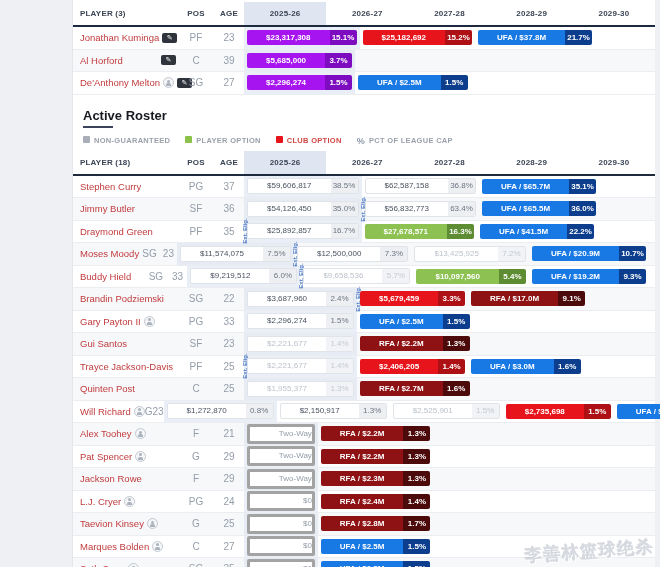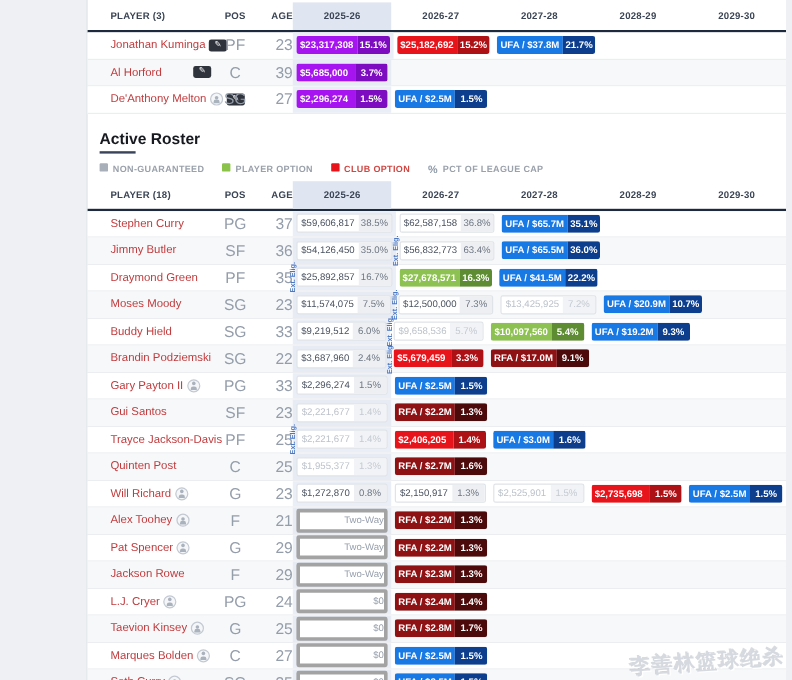--- a/index.html
+++ b/index.html
@@ -8,42 +8,42 @@
     background:#ffffff;font-family:"Liberation Sans",sans-serif;
     -webkit-font-smoothing:antialiased;
   }
   .left-strip{position:absolute;left:0;top:0;width:72px;height:567px;background:#eef0f3;border-right:1px solid #e3e6ea}
   .right-strip{position:absolute;right:0;top:0;width:5px;height:567px;background:#eef0f3}
   .content{position:absolute;left:73px;top:2px;width:582px}
 
   
   .thead{display:flex;align-items:center;height:23px;border-bottom:2px solid #1d2a3e}
   .hc{font-size:8px;font-weight:700;color:#3a4454;letter-spacing:.2px;cursor:pointer}
-  .c-name{width:105px;box-sizing:border-box;padding-left:19px;display:flex;align-items:center;gap:3px}
+  .c-name{width:105px;box-sizing:border-box;padding-left:7px;display:flex;align-items:center;gap:3px}
   .c-pos{width:36px;text-align:center}
-  .c-age{width:30px;text-align:right}
+  .c-age{width:30px;text-align:center}
   .yc{flex:1;box-sizing:border-box;padding:0 3px;position:relative;display:flex;align-items:center;height:100%}
   .thead .yc{justify-content:center}
   .thead .cur{background:#dfe6f1}
   .row{display:flex;align-items:center;height:21.5px;border-bottom:1px solid #ecedf0;background:#fff}
   .row.alt{background:#f7f8fa}
   .row .cur{background:#eaeef6}
   .row.alt .cur{background:#e6ebf4}
 
   .pname{font-size:9.5px;font-weight:400;color:#c13b3d;text-decoration:none;white-space:nowrap;cursor:pointer}
-  .sub{font-size:13px;color:#949daa}
+  .sub{font-size:10px;color:#949daa}
 
   .sicon{width:9px;height:9px;border:1px solid #c3c9d2;border-radius:50%;background:#f4f6f8;position:relative;flex:none}
   .sicon::after{content:"";position:absolute;width:3px;height:3px;background:#aab2bd;border-radius:50%;left:3px;top:1.5px}
   .sicon::before{content:"";position:absolute;width:5px;height:3px;background:#aab2bd;border-radius:2px 2px 0 0;left:2px;bottom:1px}
   .badge{margin-left:auto;margin-right:2px;width:15px;height:10px;background:#2f333b;border-radius:2px;color:#fff;
     font-size:7px;line-height:10px;text-align:center;flex:none}
 
   .pill{display:flex;width:100%;height:15px;border-radius:2px;overflow:hidden;font-size:8px;line-height:15px}
-  .pv{flex:1;padding:0 3px;white-space:nowrap;overflow:hidden}
+  .pv{flex:1;padding:0 19px;white-space:nowrap;overflow:hidden}
   .pp{width:27px;text-align:center;flex:none}
   .t-pur,.t-co,.t-ufa,.t-rfa,.t-po{color:#fff;font-weight:700}
   .t-pur .pv{background:#a614ef}.t-pur .pp{background:#7d0bc0}
   .t-co  .pv{background:#e8141b}.t-co  .pp{background:#ad1015}
   .t-ufa .pv{background:#1878e4}.t-ufa .pp{background:#0c3e8d}
   .t-rfa .pv{background:#8e1114}.t-rfa .pp{background:#4c0a0b}
   .t-po  .pv{background:#8dc152}.t-po  .pp{background:#5d8c33}
   .t-reg,.t-ng{border:1px solid #e0e3e8;background:#fff;height:14px;line-height:14px}
   .t-reg .pv{text-align:center;color:#4a5260}
   .t-reg .pp{background:#edeff2;color:#6e7683}

